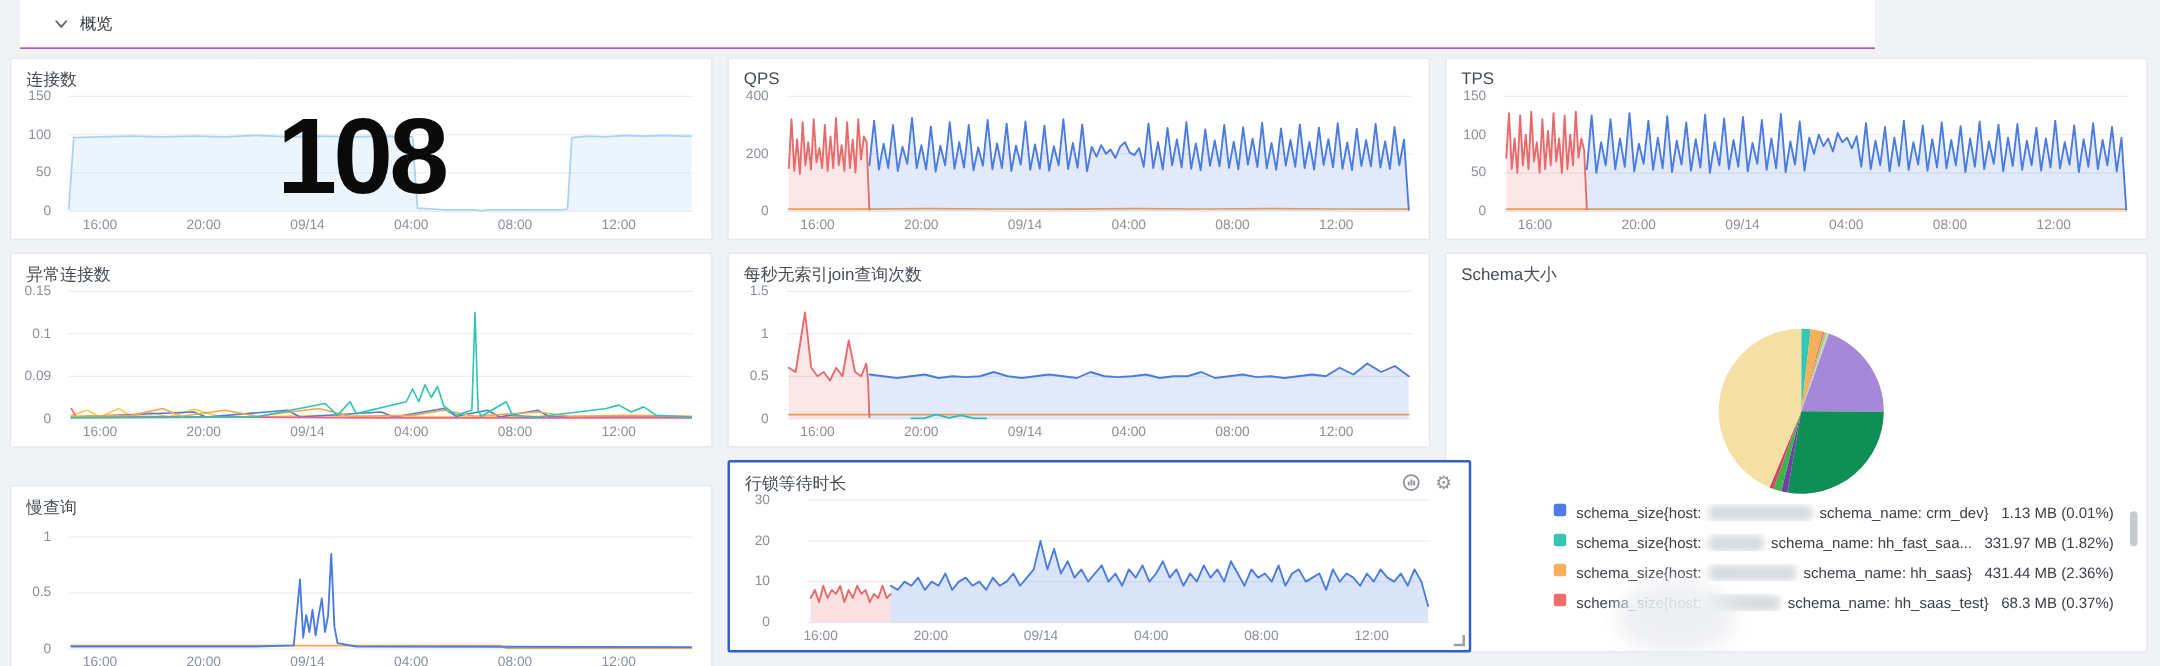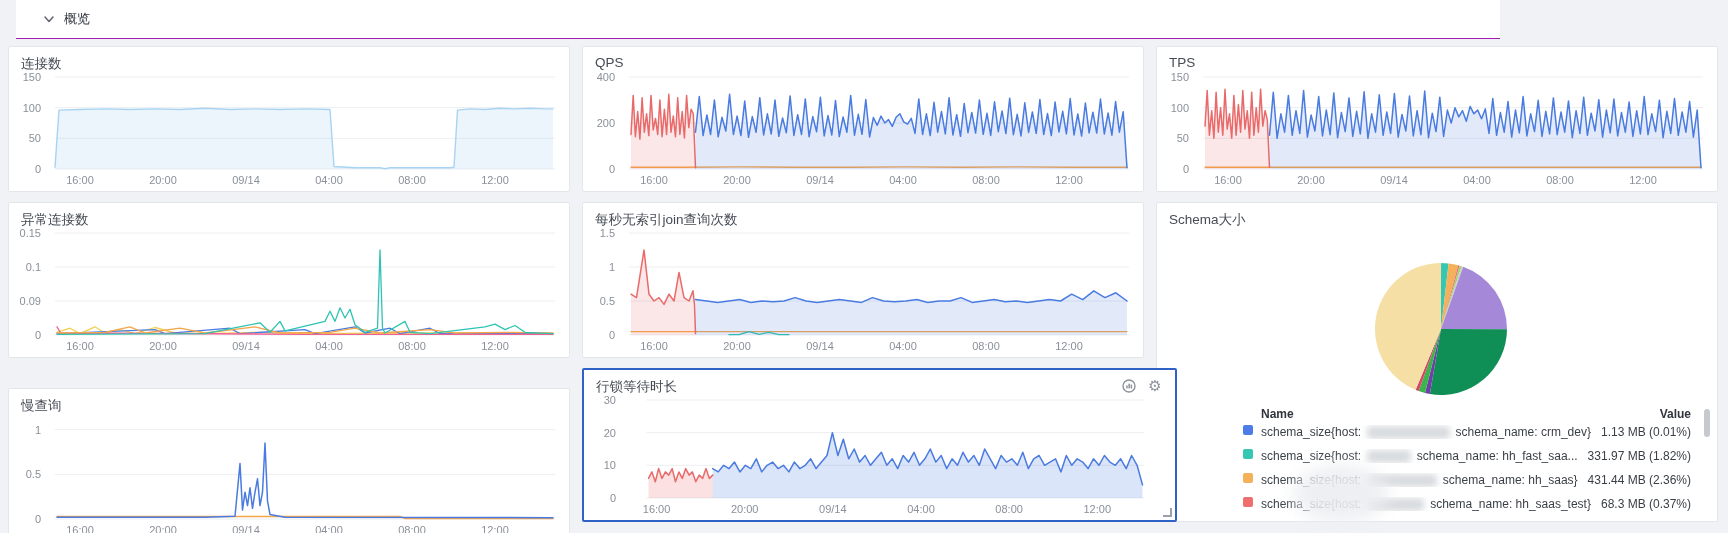--- a/index.html
+++ b/index.html
@@ -72,20 +72,21 @@
   <div class="chart-region">
       <svg viewBox="0 0 500 92">
         <line x1="0" y1="0" x2="500" y2="0" stroke="#eceef1" stroke-width="1"></line>
         <line x1="0" y1="30.66666666666667" x2="500" y2="30.66666666666667" stroke="#eceef1" stroke-width="1"></line>
         <line x1="0" y1="61.33333333333334" x2="500" y2="61.33333333333334" stroke="#eceef1" stroke-width="1"></line>
         <line x1="0" y1="92" x2="500" y2="92" stroke="#eceef1" stroke-width="1"></line>
         <path d="M 0.0,92 L 0.0,90.2 L 4.0,33.1 L 25.0,32.5 L 50.0,31.9 L 75.0,32.5 L 100.0,31.9 L 125.0,32.5 L 150.0,31.3 L 175.0,32.5 L 200.0,31.9 L 225.0,32.5 L 250.0,31.9 L 275.0,32.5 L 279.0,89.5 L 300.0,90.8 L 325.0,90.8 L 330.0,91.7 L 335.0,90.8 L 350.0,90.8 L 375.0,90.8 L 395.0,90.8 L 399.0,90.2 L 402.5,33.1 L 415.0,31.9 L 430.0,32.5 L 445.0,31.3 L 460.0,31.9 L 475.0,31.3 L 490.0,31.9 L 498.0,31.9 L 498.0,92 Z" fill="rgba(169,211,242,0.22)" stroke="none"></path>
         <polyline points="0.0,90.2 4.0,33.1 25.0,32.5 50.0,31.9 75.0,32.5 100.0,31.9 125.0,32.5 150.0,31.3 175.0,32.5 200.0,31.9 225.0,32.5 250.0,31.9 275.0,32.5 279.0,89.5 300.0,90.8 325.0,90.8 330.0,91.7 335.0,90.8 350.0,90.8 375.0,90.8 395.0,90.8 399.0,90.2 402.5,33.1 415.0,31.9 430.0,32.5 445.0,31.3 460.0,31.9 475.0,31.3 490.0,31.9 498.0,31.9" fill="none" stroke="#a9d3f2" stroke-width="1.4" stroke-linejoin="round" stroke-linecap="round"></polyline>
       </svg>
     </div>
+  <div class="big-number">108</div>
   <div class="x-axis">
       <div class="xtick" style="left: 5%;">16:00</div>
       <div class="xtick" style="left: 21.6%;">20:00</div>
       <div class="xtick" style="left: 38.2%;">09/14</div>
       <div class="xtick" style="left: 54.8%;">04:00</div>
       <div class="xtick" style="left: 71.4%;">08:00</div>
       <div class="xtick" style="left: 88%;">12:00</div>
     </div>
 </div>
 
@@ -223,24 +224,20 @@
         <path d="M 0,0 L 20.64,-62.69 A 66 66 0 0 1 22.21,-62.15 Z" fill="#c9cdd4"></path>
         <path d="M 0,0 L 22.21,-62.15 A 66 66 0 0 1 66.00,0.31 Z" fill="#a688d8"></path>
         <path d="M 0,0 L 66.00,0.31 A 66 66 0 0 1 -11.11,65.06 Z" fill="#0f8f55"></path>
         <path d="M 0,0 L -11.11,65.06 A 66 66 0 0 1 -15.98,64.04 Z" fill="#7040a8"></path>
         <path d="M 0,0 L -15.98,64.04 A 66 66 0 0 1 -22.33,62.11 Z" fill="#3bb44a"></path>
         <path d="M 0,0 L -22.33,62.11 A 66 66 0 0 1 -25.42,60.91 Z" fill="#d6446a"></path>
         <path d="M 0,0 L -25.42,60.91 A 66 66 0 0 1 -0.00,-66.00 Z" fill="#f6dfa4"></path>
       </svg></div>
 
   <div class="legend-table">
-    <div class="legend-head">
-      <span class="lr-name">Name</span>
-      <span class="lr-value">Value</span>
-    </div>
 
     <div class="legend-row">
       <span class="swatch" style="background: rgb(77, 124, 232);"></span>
       <span class="lr-name">
           <span>schema_size{host:</span>
           <span class="redacted"></span>
           <span>schema_name: crm_dev}</span>
         </span>
       <span class="lr-value">1.13 MB (0.01%)</span>
     </div>

